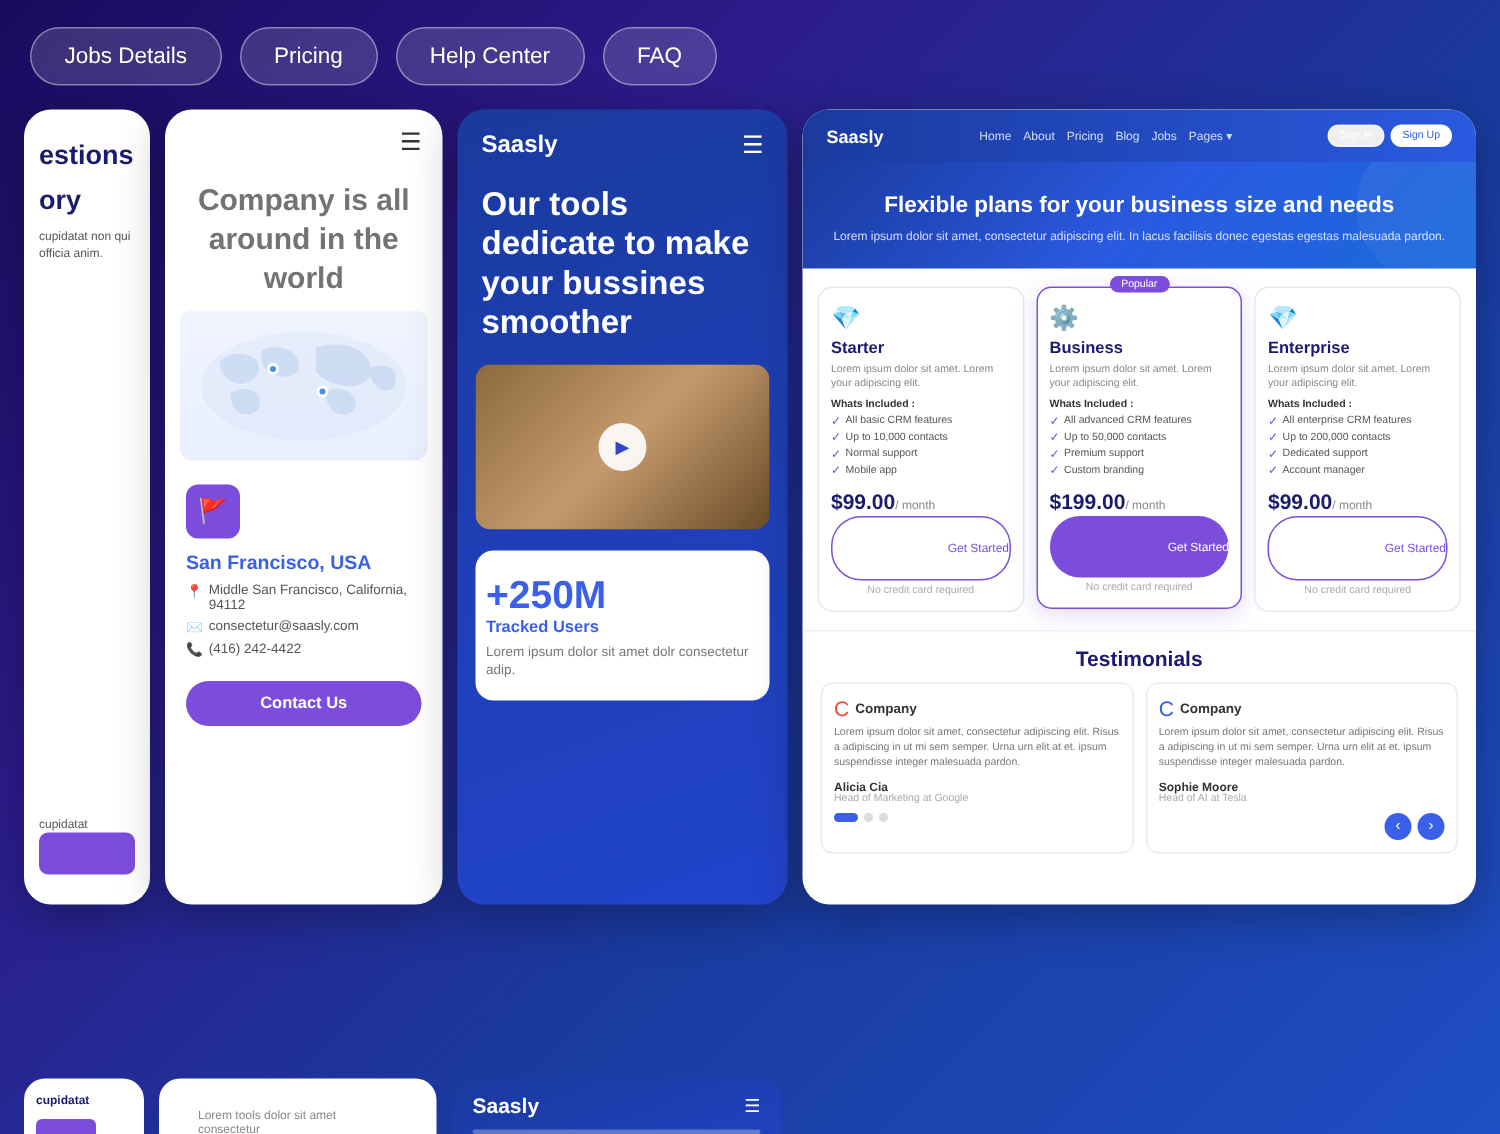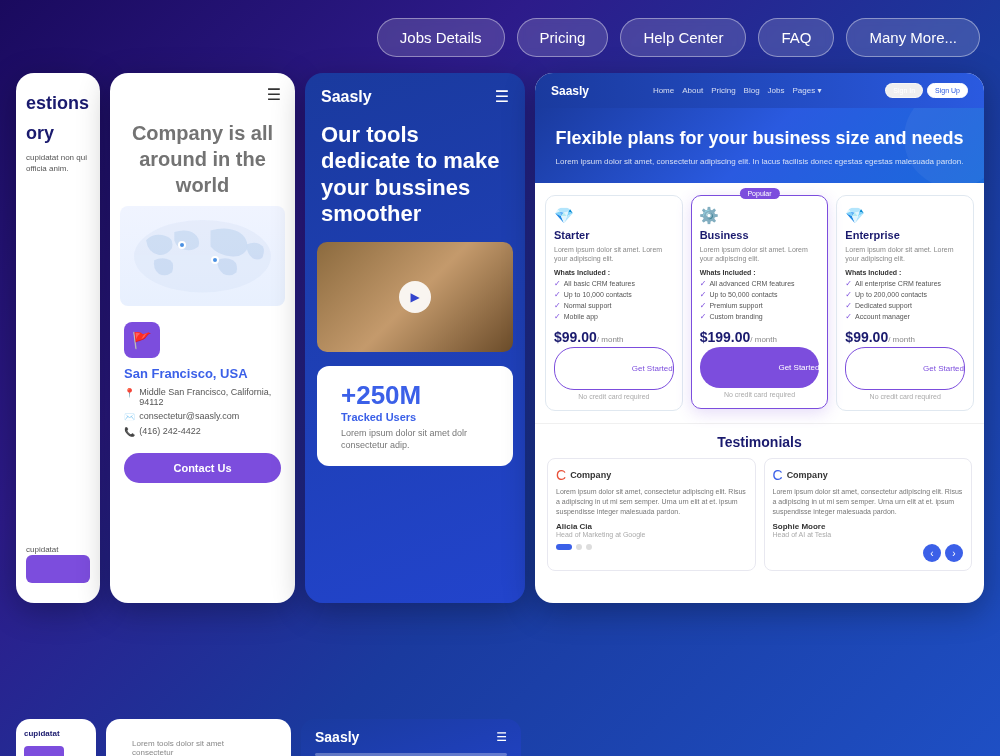--- a/index.html
+++ b/index.html
@@ -9,21 +9,21 @@
       overflow: hidden;
       font-family: 'Segoe UI', Arial, sans-serif;
       background: linear-gradient(135deg, #1a0a5e 0%, #2d1b8a 30%, #1a3a9e 60%, #1e4fc4 100%);
       position: relative;
     }
 
     
     .top-nav {
       display: flex;
       align-items: center;
-      justify-content: flex-end;
+      justify-content: flex-start;
       gap: 12px;
       padding: 18px 20px 16px;
       position: relative;
       z-index: 10;
     }
     .nav-pill {
       background: rgba(255,255,255,0.15);
       border: 1.5px solid rgba(255,255,255,0.4);
       border-radius: 50px;
       padding: 10px 22px;
@@ -232,21 +232,21 @@
       display: flex;
       align-items: center;
       justify-content: center;
       font-size: 12px;
       color: #3344cc;
     }
     .saasly-stats {
       background: white;
       border-radius: 12px;
       margin: 0 12px;
-      padding: 14px 24px;
+      padding: 14px 7px;
       color: #1a1a6e;
     }
     .stats-number {
       font-size: 26px;
       font-weight: 800;
       color: #3b60e8;
     }
     .stats-label {
       font-size: 11px;
       font-weight: 700;
@@ -299,21 +299,21 @@
       content: '';
       position: absolute;
       right: -20px;
       top: -20px;
       width: 100px;
       height: 100px;
       background: rgba(255,255,255,0.05);
       border-radius: 50%;
     }
     .pricing-hero-title {
-      font-size: 18px;
+      font-size: 15px;
       font-weight: 800;
       line-height: 1.2;
       margin-bottom: 6px;
     }
     .pricing-hero-sub {
       font-size: 8px;
       color: rgba(255,255,255,0.8);
       line-height: 1.4;
     }
 
@@ -513,21 +513,20 @@
     }
   </style>
 </head>
 <body>
 
 <div class="top-nav">
   <button class="nav-pill">Jobs Details</button>
   <button class="nav-pill">Pricing</button>
   <button class="nav-pill">Help Center</button>
   <button class="nav-pill">FAQ</button>
-  <button class="nav-pill">Many More...</button>
 </div>
 
 <div class="main-area">
 
   <div class="card-left-partial phone-card">
     <div class="card-left-inner">
       <div class="card-left-title">estions</div>
       <div class="card-left-title">ory</div>
       <div class="card-left-text">cupidatat non qui officia anim.</div>
     </div>

